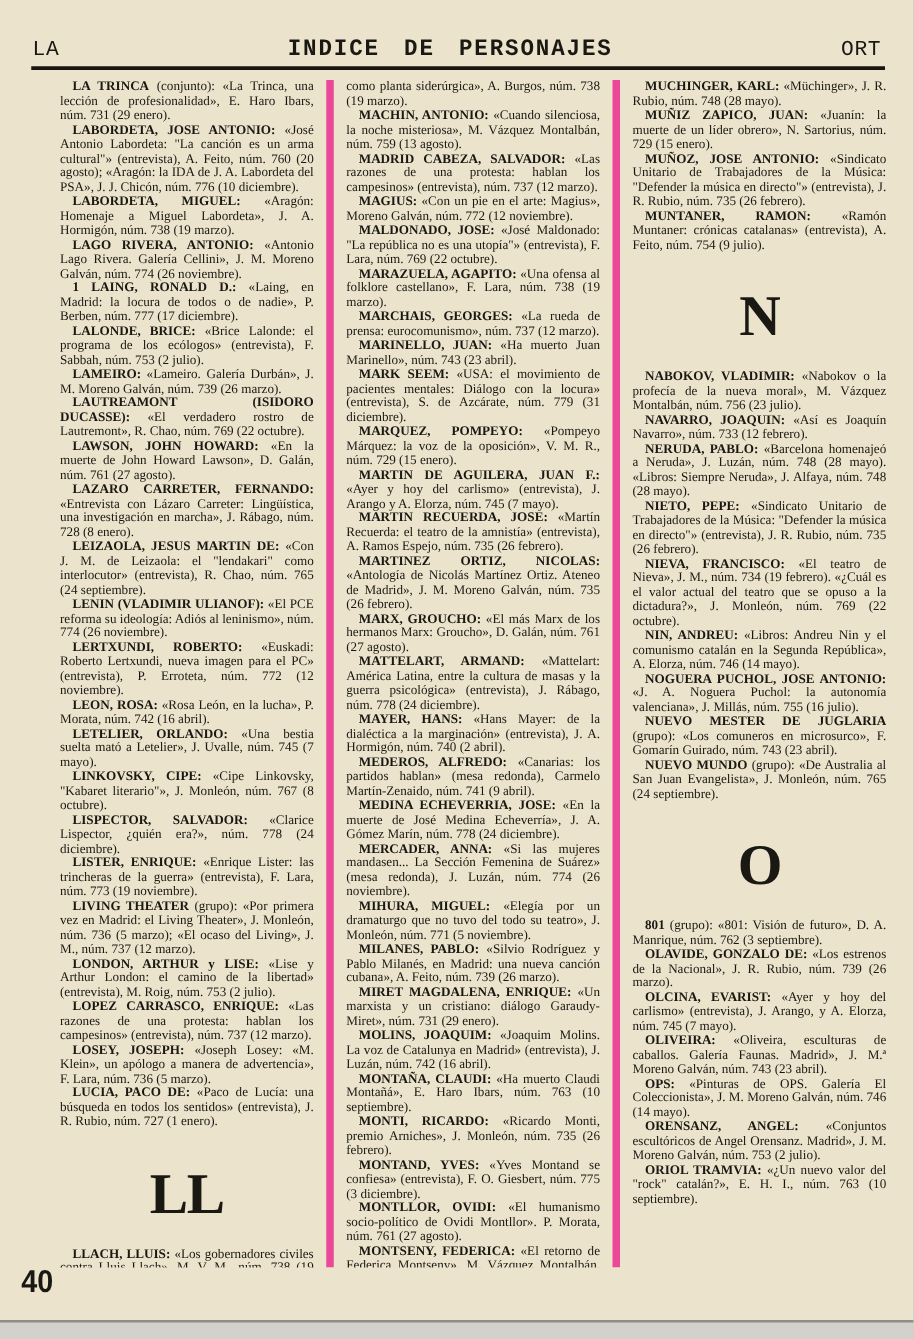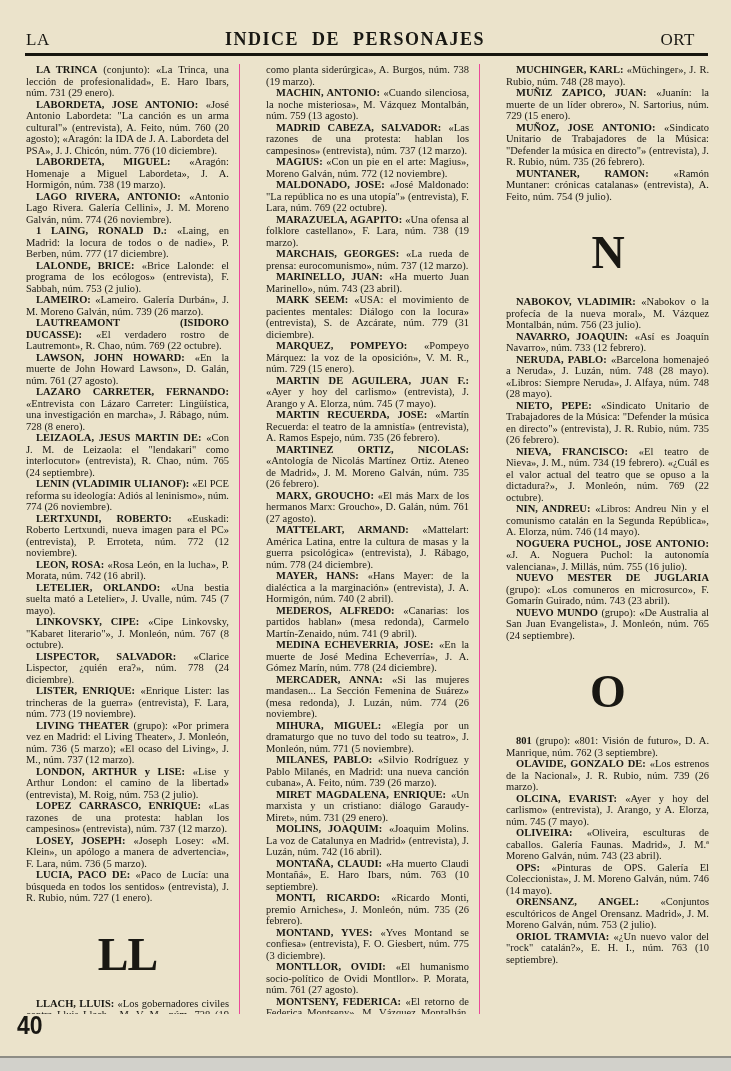--- a/index.html
+++ b/index.html
@@ -3,42 +3,43 @@
 <meta charset="utf-8">
 <style>
   html,body{margin:0;padding:0;background:#b9b8b2;}
   .page{
     position:relative;width:731px;height:1071px;
     background:#ebe3cb;overflow:hidden;
     font-family:"Liberation Serif","DejaVu Serif",serif;
     color:#191813;
   }
   .masthead{
-    position:absolute;top:24px;left:26px;right:36px;
+    position:absolute;top:24px;left:26px;right:26px;
     display:flex;align-items:flex-end;justify-content:space-between;
     height:26px;
+    font-family:Liberation Mono, monospace;
   }
   .mast-side{font-size:17px;letter-spacing:.5px;}
   .mast-title{
     font-weight:bold;font-size:18px;letter-spacing:1.5px;word-spacing:7px;
     transform:scaleY(1.05);
   }
   .mast-rule{
     position:absolute;top:53px;left:25px;right:23px;height:3px;background:#17160f;
   }
   .cols{
     position:absolute;top:64px;left:26px;right:22px;height:950px;
     display:flex;overflow:hidden;
   }
   .col{
     flex:1 1 0;min-width:0;
     font-size:10.5px;line-height:11.5px;text-align:justify;
-    hyphens:auto;-webkit-hyphens:auto;
+    hyphens:auto;margin-left:22px;-webkit-hyphens:auto;
   }
-  .col + .col{border-left:1px solid #ec4899;margin-left:10px;padding-left:26px;}
+  .col + .col{border-left:6px solid #ec4899;margin-left:10px;padding-left:10px;}
   .entry{margin:0;text-indent:10px;}
   .entry.cont{text-indent:0;}
   .ename{font-weight:bold;}
   .pre{font-weight:bold;}
   .letter{
     text-align:center;font-weight:bold;font-size:46px;line-height:46px;
     margin:28px 0 20px;text-indent:0;letter-spacing:-1px;
     font-family:"Liberation Serif","DejaVu Serif",serif;
   }
   .page-number{

